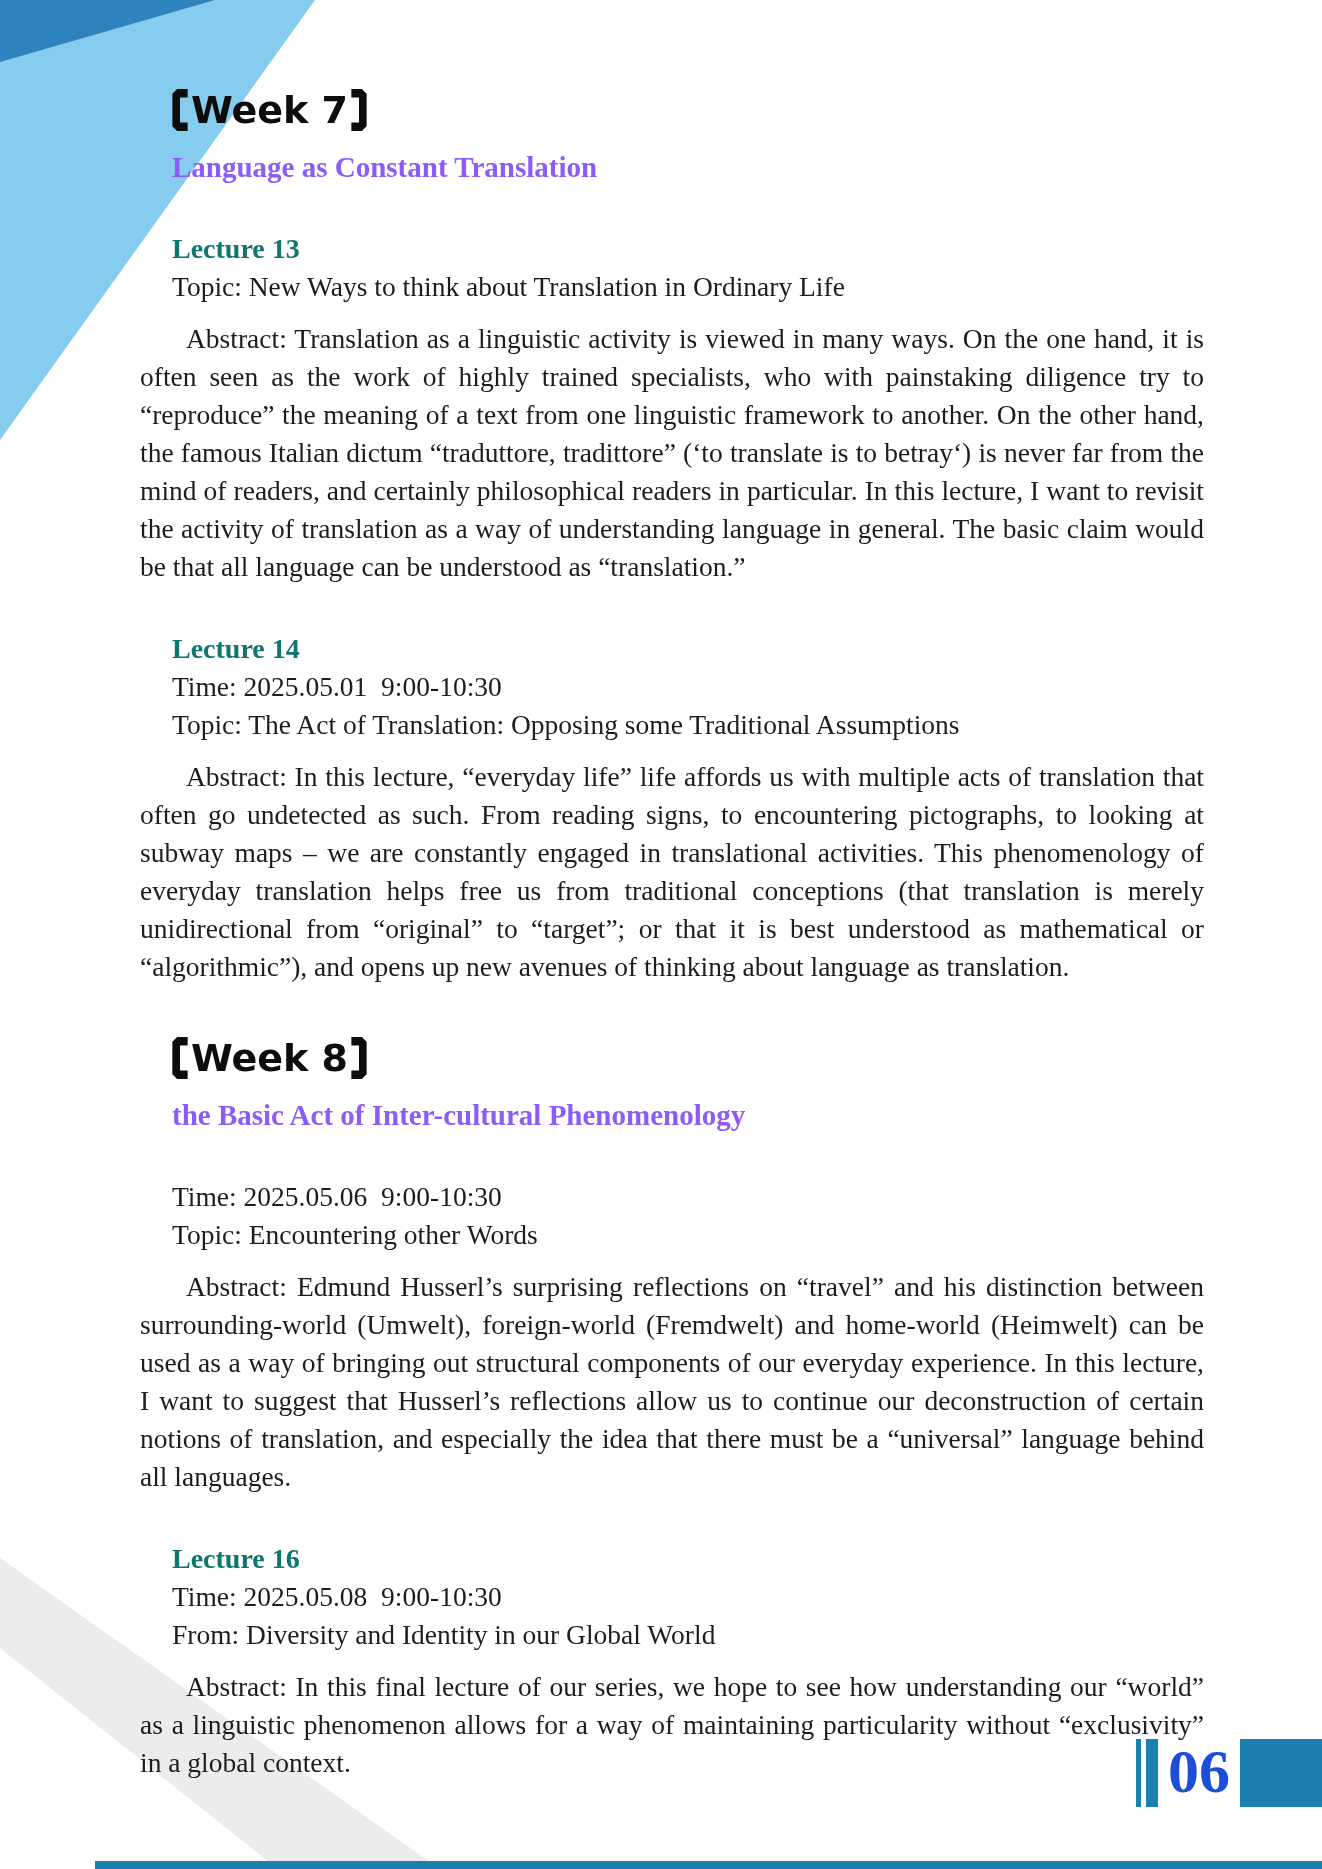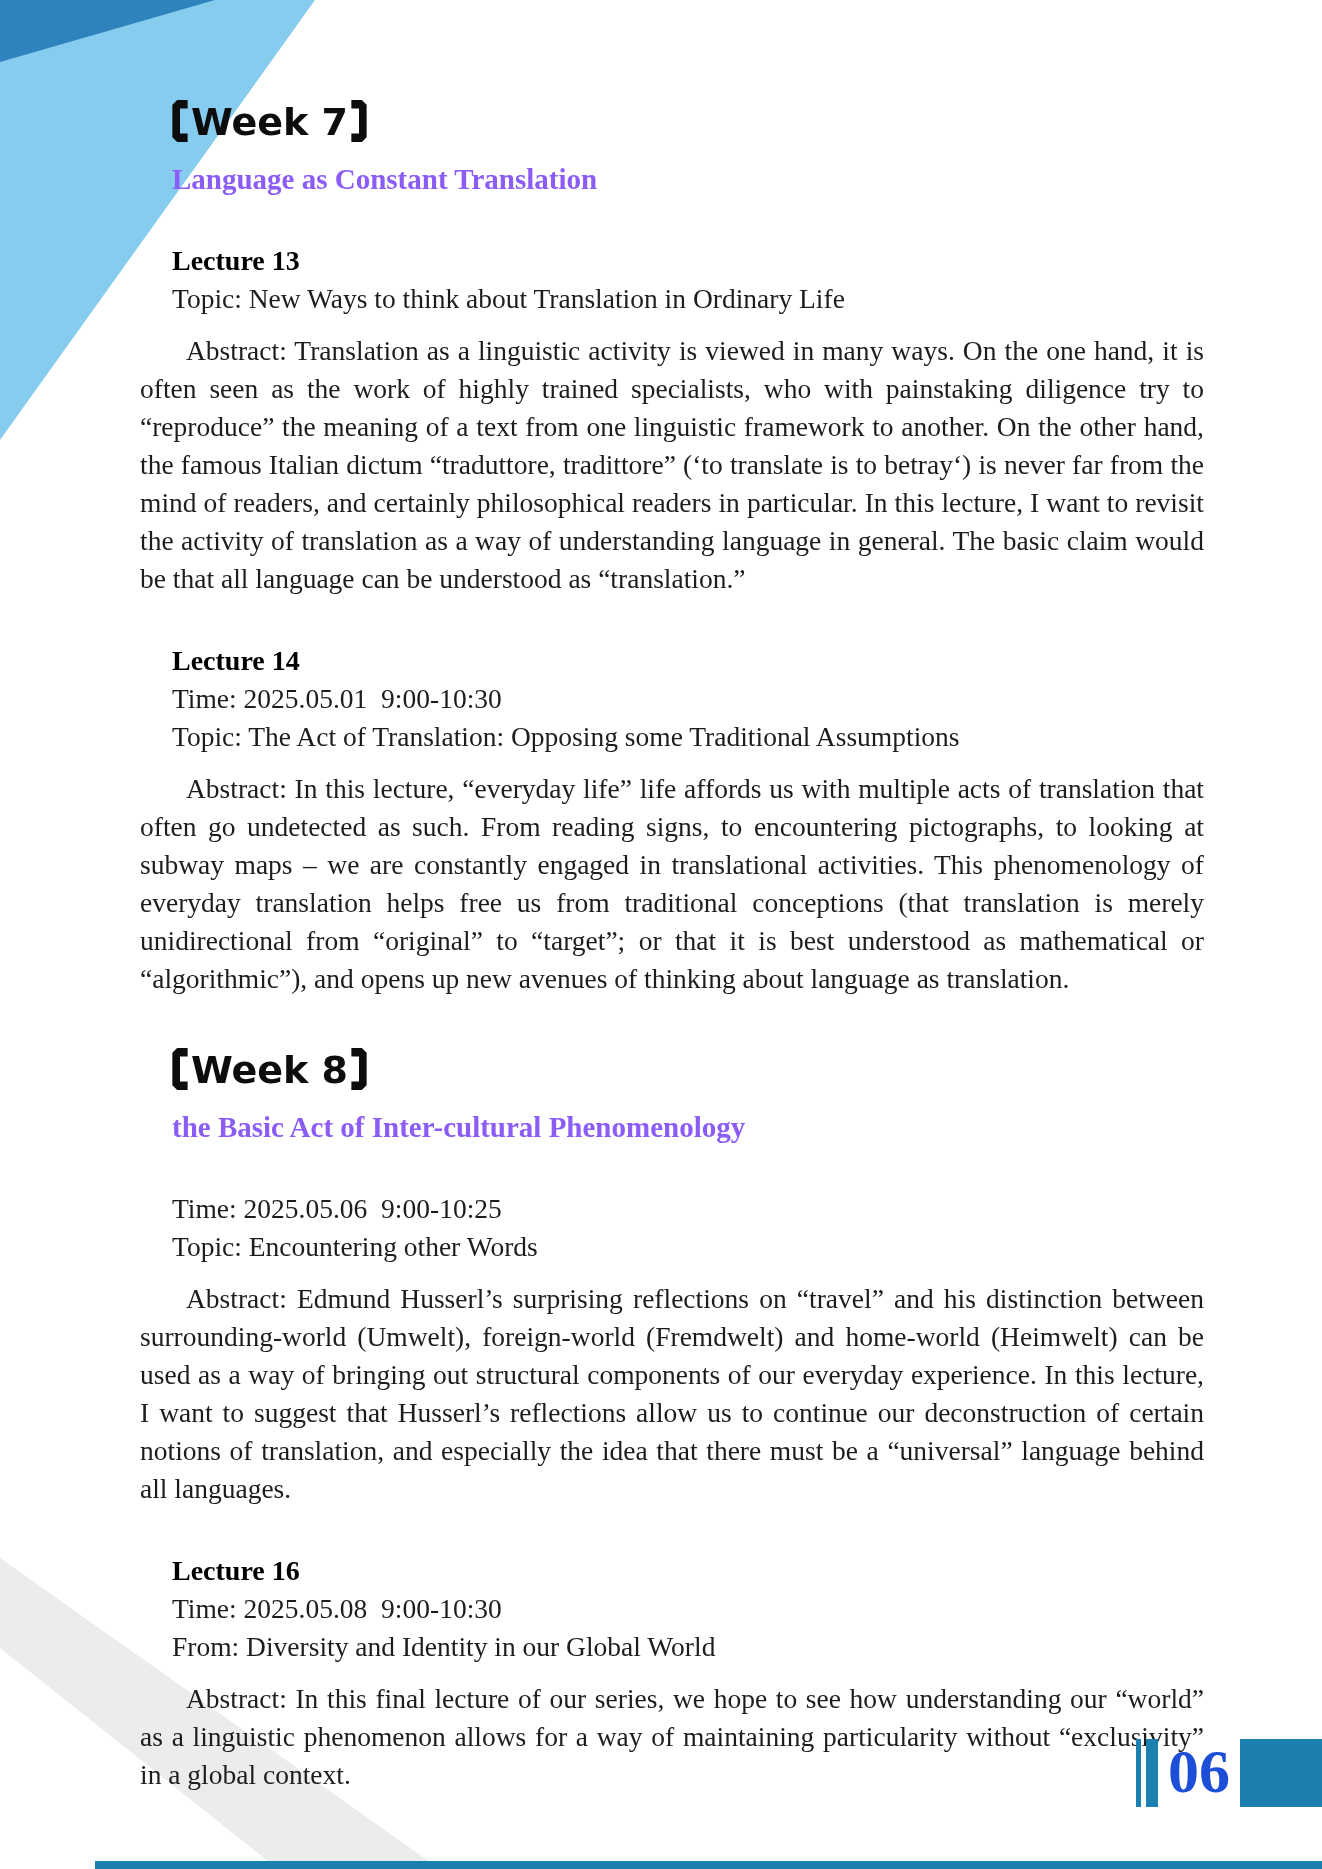--- a/index.html
+++ b/index.html
@@ -33,38 +33,38 @@
     background:#1b80b0;
   }
   
   .content{
     position:absolute;top:0;left:0;
     box-sizing:border-box;
     width:1322px;
     padding:88px 104px 0 126px;
   }
   .week-title{
-    display:flex;align-items:flex-start;
+    display:flex;align-items:center;
     font-family:"DejaVu Sans","Liberation Sans",sans-serif;
     font-weight:bold;font-size:38px;color:#0d0d0d;
-    margin:12px 0 16px 0;
+    margin:0 0 16px 0;
     padding-left:46px;
     letter-spacing:0px;
   }
   .bracket{display:inline-block;width:16px;height:42px;}
   .bracket svg{display:block;width:16px;height:42px;fill:#0d0d0d;}
   .bracket.l{margin-right:3px;}
   .bracket.r{margin-left:3px;}
   .week-subtitle{
     font-weight:bold;font-size:29px;color:#8b5cf6;
     margin:0;padding-left:46px;line-height:38px;
   }
   .lecture{margin-top:44px;}
   .lecture-title{
-    font-weight:bold;font-size:28px;color:#000000;
+    font-weight:bold;font-size:28px;color:#0f766e;
     margin:0;text-indent:46px;line-height:38px;
   }
   .meta-line{
     font-size:27.5px;margin:0;text-indent:46px;line-height:38px;
     white-space:pre-wrap;
   }
   .abstract{
     font-size:27.5px;margin:14px;line-height:38px;
     text-indent:46px;text-align:justify;
   }
@@ -136,21 +136,21 @@
         <span>Week 8</span>
         <span class="bracket r">
           <svg viewBox="0 0 16 44">
               <path d="M0 0 H11 L16 5 V39 L11 44 H0 V35 H8 V9 H0 Z"></path>
             </svg>
         </span>
       </h1>
       <p class="week-subtitle">the Basic Act of Inter-cultural Phenomenology</p>
 
       <div class="lecture">
-        <p class="meta-line">Time: 2025.05.06  9:00-10:25</p>
+        <p class="meta-line">Time: 2025.05.06  9:00-10:30</p>
         <p class="meta-line">Topic: Encountering other Words</p>
         <p class="abstract">Abstract: Edmund Husserl’s surprising reflections on “travel” and his distinction between surrounding-world (Umwelt), foreign-world (Fremdwelt) and home-world (Heimwelt) can be used as a way of bringing out structural components of our everyday experience. In this lecture, I want to suggest that Husserl’s reflections allow us to continue our deconstruction of certain notions of translation, and especially the idea that there must be a “universal” language behind all languages.</p>
       </div>
 
       <div class="lecture">
         <p class="lecture-title">Lecture 16</p>
         <p class="meta-line">Time: 2025.05.08  9:00-10:30</p>
         <p class="meta-line">From: Diversity and Identity in our Global World</p>
         <p class="abstract">Abstract: In this final lecture of our series, we hope to see how understanding our “world” as a linguistic phenomenon allows for a way of maintaining particularity without “exclusivity” in a global context.</p>
       </div>

